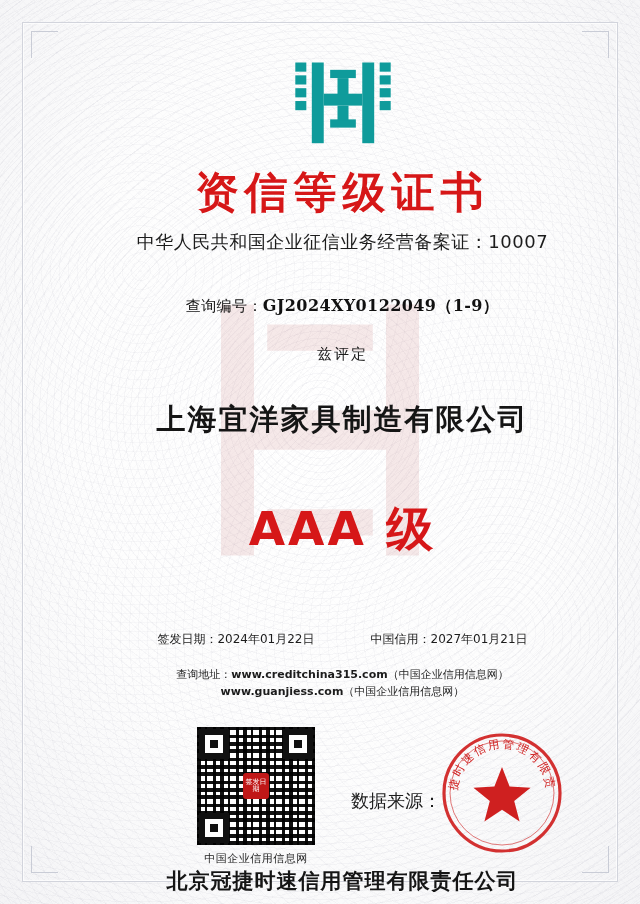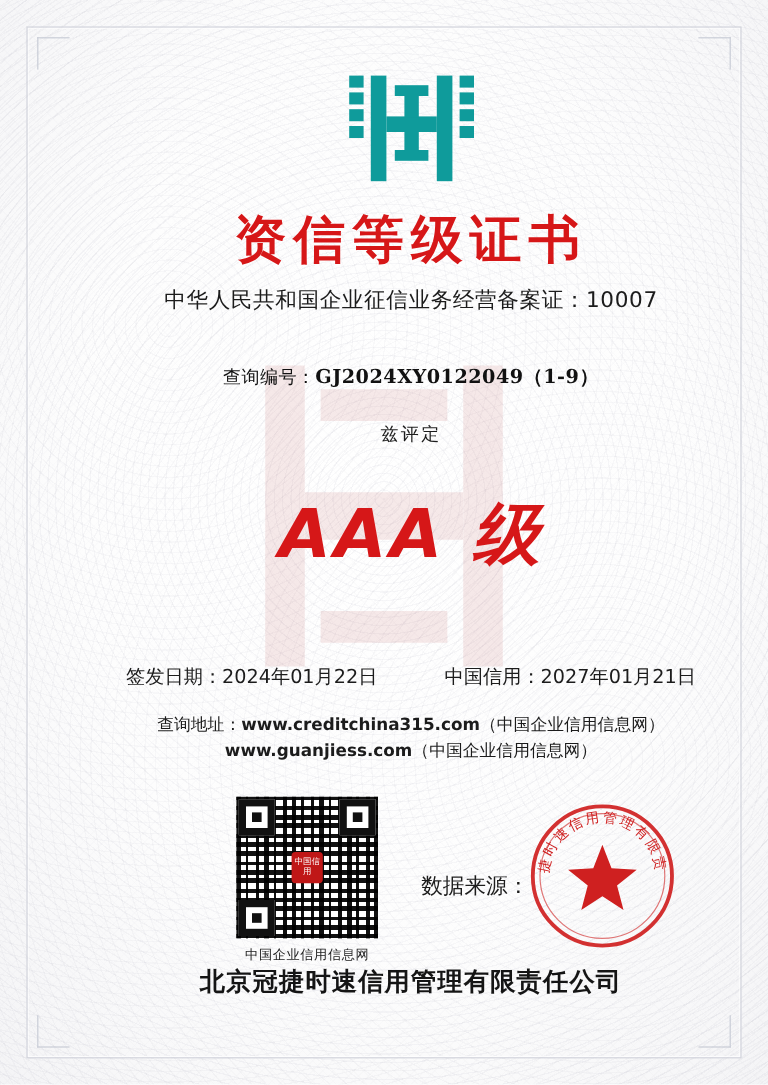--- a/index.html
+++ b/index.html
@@ -134,41 +134,40 @@
     font-family: "DejaVu Sans", "Liberation Sans", sans-serif;
     font-size: 29px;
     font-weight: bold;
     color: #151515;
     letter-spacing: 2px;
     margin-bottom: 58px;
   }
 
   .grade {
     font-family: "DejaVu Sans", "Liberation Sans", sans-serif;
-    font-size: 56px;
+    font-size: 47px;
     font-weight: bold;
     color: #d61718;
     letter-spacing: 3px;
     margin-bottom: 70px;
-    font-style: italic;
   }
 
   .dates-row {
     display: flex;
     gap: 56px;
     font-family: "DejaVu Sans", "Liberation Sans", sans-serif;
-    font-size: 16px;
+    font-size: 12px;
     color: #1c1c1c;
     margin-bottom: 18px;
   }
 
   .url-block {
     text-align: center;
     font-family: "DejaVu Sans", "Liberation Sans", sans-serif;
-    font-size: 14px;
+    font-size: 11px;
     color: #1c1c1c;
     line-height: 1.6;
   }
   .url-block b { font-weight: bold; }
 
   .bottom-area {
     position: relative;
     width: 100%;
     margin-top: 26px;
     height: 168px;
@@ -315,20 +314,21 @@
       <div class="main-title">资信等级证书</div>
 
       <div class="filing-line">中华人民共和国企业征信业务经营备案证：10007</div>
 
       <div class="query-no">
         <span class="label">查询编号：</span><span>GJ2024XY0122049（1-9）</span>
       </div>
 
       <div class="hereby">兹评定</div>
 
+      <div class="company">上海宜洋家具制造有限公司</div>
 
       <div class="grade">AAA 级</div>
 
       <div class="dates-row">
         <div>
           <span>签发日期：</span><span>2024年01月22日</span>
         </div>
         <div>
           <span>中国信用：</span><span>2027年01月21日</span>
         </div>
@@ -343,21 +343,21 @@
         </div>
       </div>
 
       <div class="bottom-area">
 
         <div class="qr-wrap">
           <div class="qr">
             <span class="finder f-tl"></span>
             <span class="finder f-tr"></span>
             <span class="finder f-bl"></span>
-            <span class="qr-center">中国信用</span>
+            <span class="qr-center">签发日期</span>
           </div>
           <div class="qr-caption">中国企业信用信息网</div>
         </div>
 
         <div class="source-label">数据来源：</div>
 
         <svg class="seal" viewBox="0 0 124 124">
           <defs>
             <path id="sealArc" d="M 62,62 m 0,-46 a 46,46 0 1,1 -0.1,0" fill="none"></path>
             <path id="sealTextPath" d="M 17,62 a 45,45 0 1,1 90,0" fill="none"></path>

